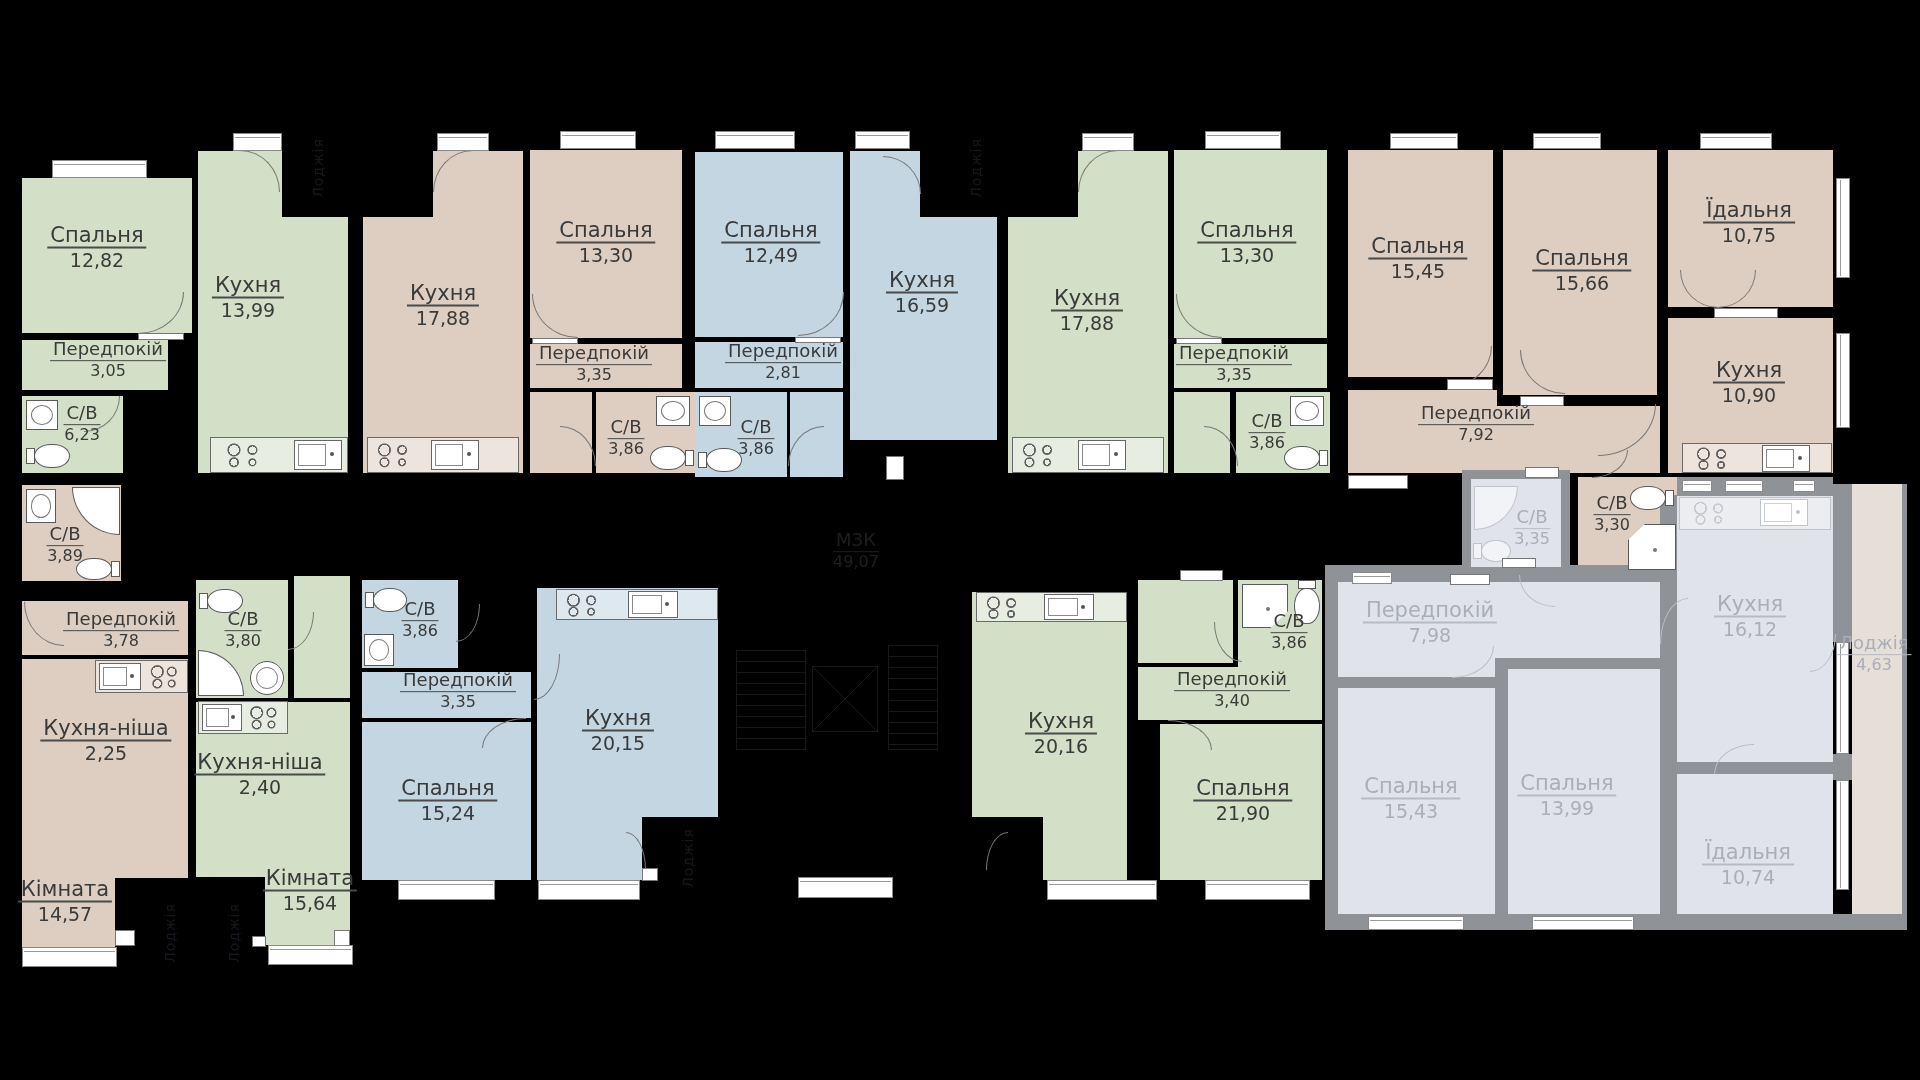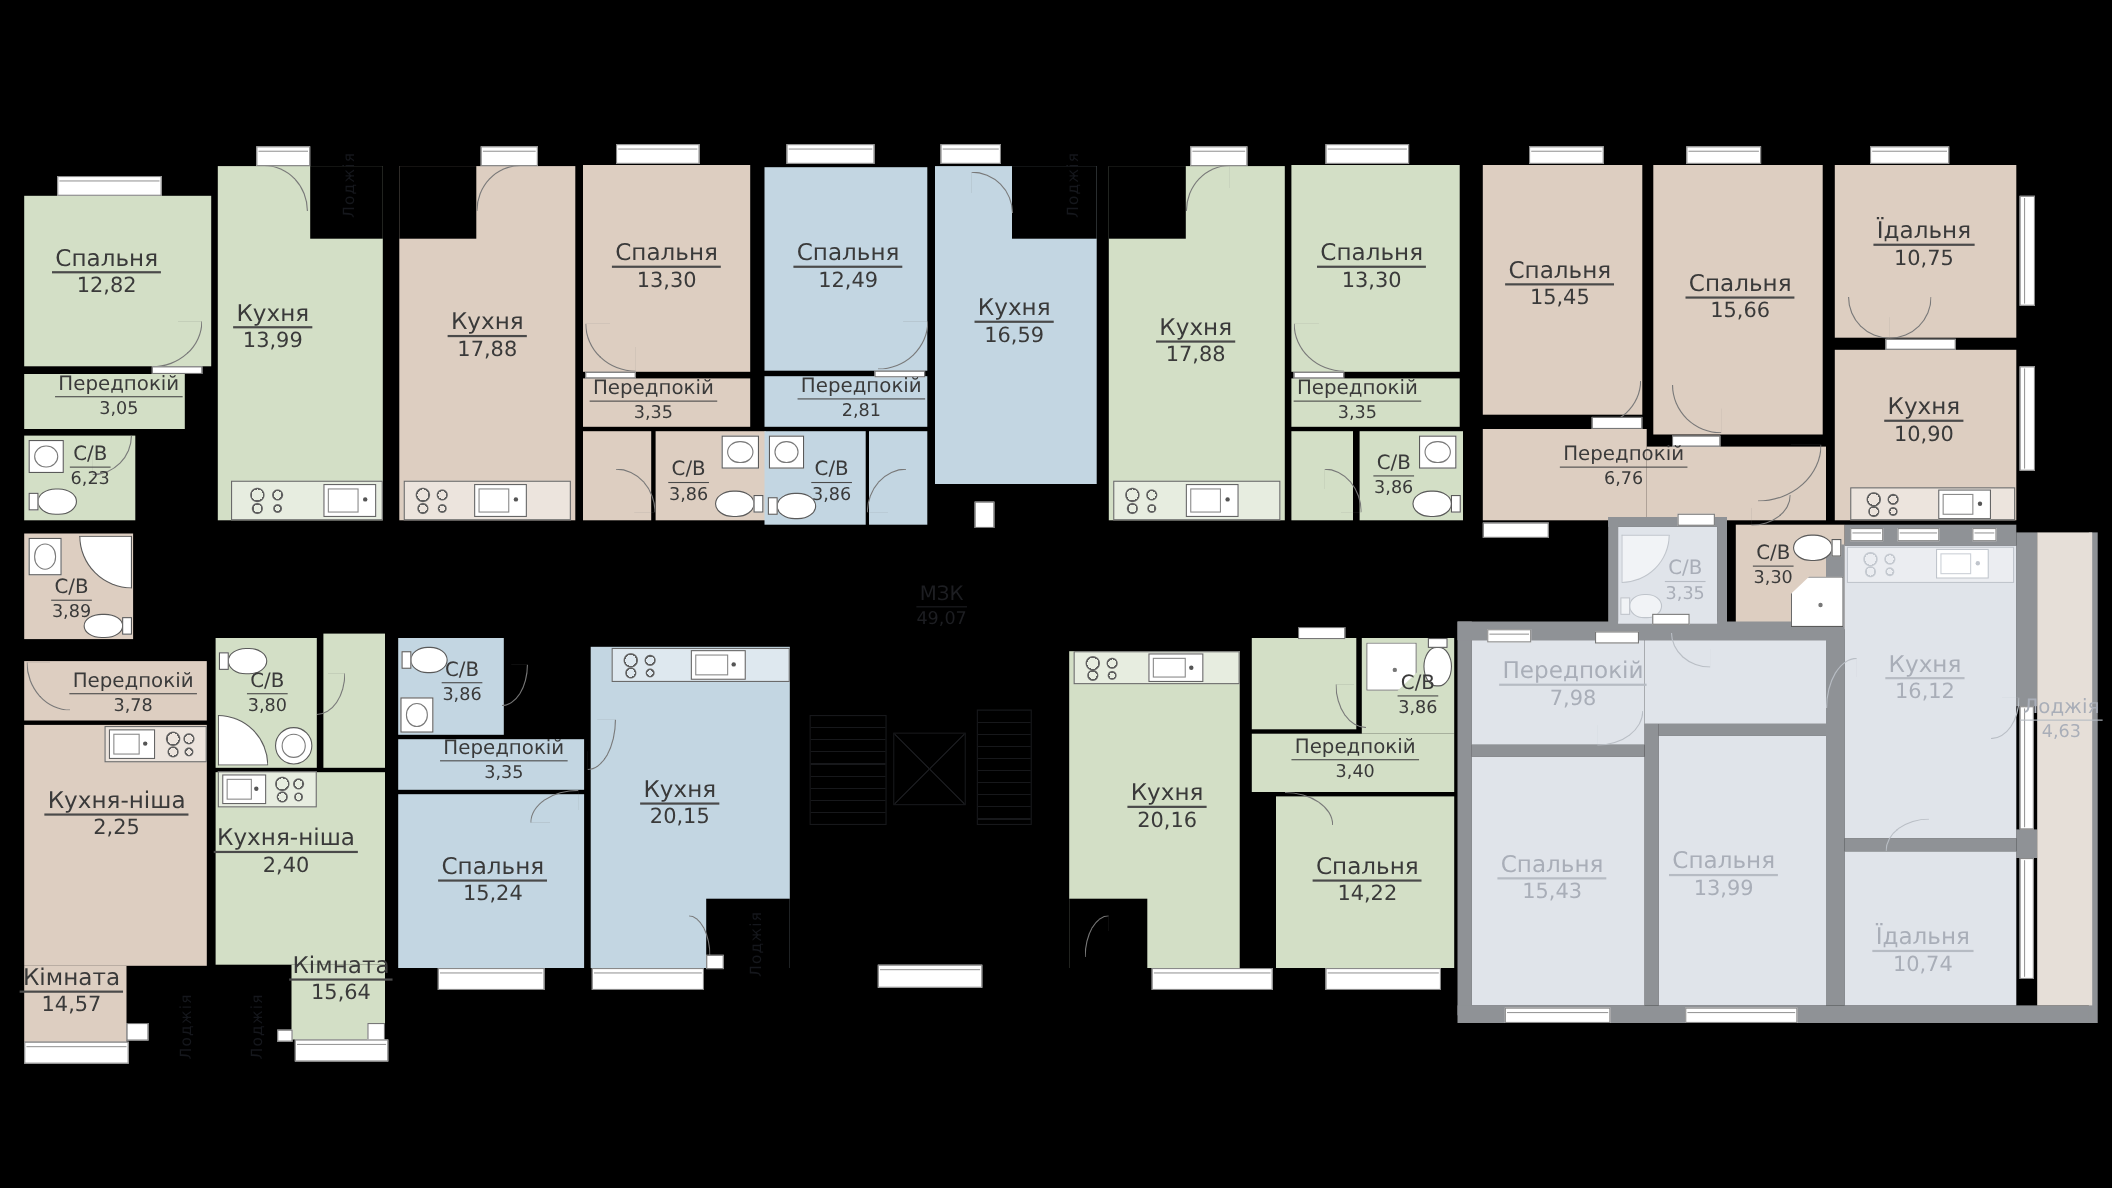--- a/index.html
+++ b/index.html
@@ -176,21 +176,21 @@
     <div class="room c-beige" style="left:1578px;top:477px;width:99px;height:95px"></div>
     <div class="counter" style="left:1682px;top:443px;width:150px;height:30px"></div>
     <div class="stove" style="left:1692px;top:446px;width:44px;height:25px"></div>
     <div class="sink" style="left:1762px;top:445px;width:48px;height:27px"></div>
     <div class="fx wc wc-r" style="left:1630px;top:486px;width:36px;height:24px"></div>
     <div class="fx shp-tl" style="left:1628px;top:524px;width:48px;height:46px"></div>
     <div class="lbl" style="left:1418px;top:258px"><span class="nm">Спальня</span><span class="ar">15,45</span></div>
     <div class="lbl" style="left:1582px;top:270px"><span class="nm">Спальня</span><span class="ar">15,66</span></div>
     <div class="lbl" style="left:1749px;top:222px"><span class="nm">Їдальня</span><span class="ar">10,75</span></div>
     <div class="lbl" style="left:1749px;top:382px"><span class="nm">Кухня</span><span class="ar">10,90</span></div>
-    <div class="lbl sm" style="left:1476px;top:424px"><span class="nm">Передпокій</span><span class="ar">6,76</span></div>
+    <div class="lbl sm" style="left:1476px;top:424px"><span class="nm">Передпокій</span><span class="ar">7,92</span></div>
     <div class="lbl sm" style="left:1612px;top:514px"><span class="nm">С/В</span><span class="ar">3,30</span></div>
     <div class="arc br" style="left:1447px;top:346px;width:45px;height:42px"></div>
     <div class="arc bl" style="left:1520px;top:350px;width:45px;height:44px"></div>
     <div class="arc bl" style="left:1680px;top:270px;width:38px;height:38px"></div>
     <div class="arc br" style="left:1718px;top:270px;width:38px;height:38px"></div>
     <div class="arc br" style="left:1598px;top:404px;width:58px;height:52px"></div>
     <div class="arc br" style="left:1592px;top:450px;width:36px;height:28px"></div>
     <div class="wdoor" style="left:1447px;top:379px;width:46px;height:11px"></div>
     <div class="wdoor" style="left:1520px;top:396px;width:44px;height:10px"></div>
     <div class="wdoor" style="left:1714px;top:308px;width:64px;height:10px"></div>
@@ -265,21 +265,21 @@
     <div class="room c-green" style="left:1138px;top:667px;width:184px;height:53px"></div>
     <div class="room c-green" style="left:1160px;top:724px;width:162px;height:156px"></div>
     <div class="counter" style="left:976px;top:592px;width:151px;height:30px"></div>
     <div class="stove" style="left:982px;top:595px;width:44px;height:25px"></div>
     <div class="sink" style="left:1044px;top:594px;width:50px;height:26px"></div>
     <div class="fx shp-br" style="left:1242px;top:584px;width:46px;height:44px"></div>
     <div class="fx wc wc-t" style="left:1294px;top:588px;width:26px;height:36px"></div>
     <div class="lbl" style="left:1061px;top:733px"><span class="nm">Кухня</span><span class="ar">20,16</span></div>
     <div class="lbl sm" style="left:1232px;top:690px"><span class="nm">Передпокій</span><span class="ar">3,40</span></div>
     <div class="lbl sm" style="left:1289px;top:632px"><span class="nm">С/В</span><span class="ar">3,86</span></div>
-    <div class="lbl" style="left:1243px;top:800px"><span class="nm">Спальня</span><span class="ar">14,22</span></div>
+    <div class="lbl" style="left:1243px;top:800px"><span class="nm">Спальня</span><span class="ar">21,90</span></div>
     <div class="arc tl" style="left:986px;top:832px;width:22px;height:38px"></div>
     <div class="arc tr" style="left:1168px;top:720px;width:44px;height:30px"></div>
     <div class="arc bl" style="left:1214px;top:622px;width:28px;height:40px"></div>
     <div class="wdoor" style="left:1180px;top:570px;width:43px;height:11px"></div>
   </div>
 
   <div>
     <div class="wall" style="left:1325px;top:565px;width:13px;height:358px"></div>
     <div class="wall" style="left:1325px;top:565px;width:340px;height:17px"></div>
     <div class="wall" style="left:1338px;top:677px;width:157px;height:11px"></div>

